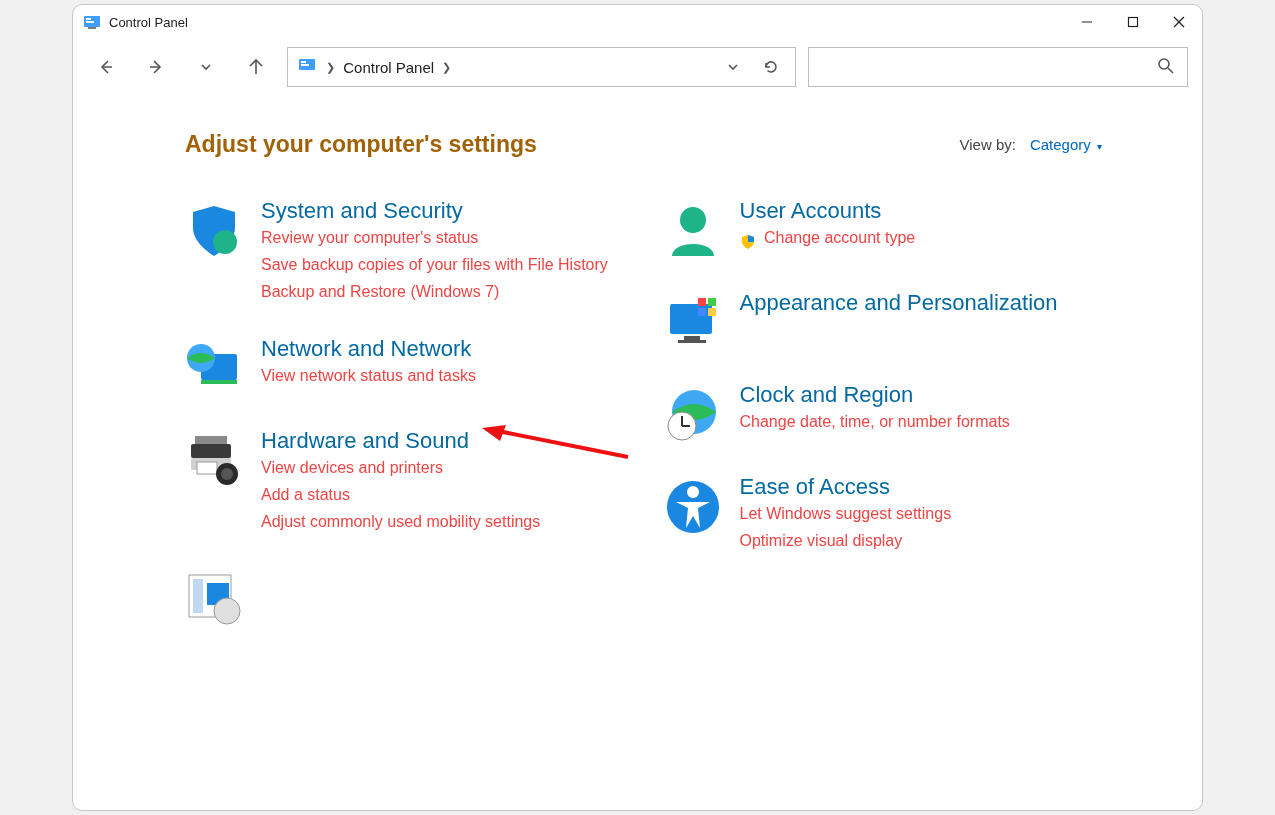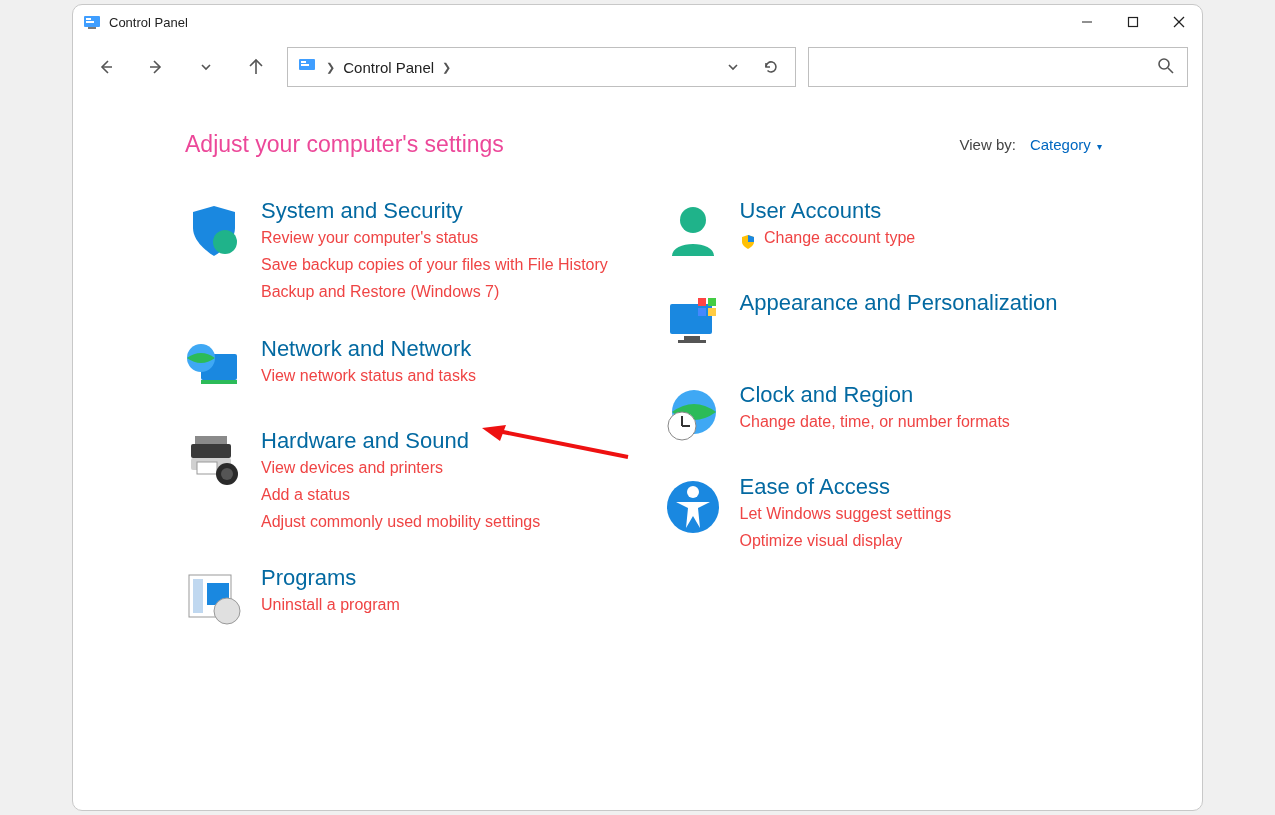--- a/index.html
+++ b/index.html
@@ -70,21 +70,21 @@
 .searchbox .sicon { width:20px; height:20px; }
 .content {
   flex:1;
   padding: 30px 100px 20px 112px;
   position: relative;
 }
 .heading-row {
   display:flex; justify-content:space-between; align-items:center;
   margin-bottom: 40px;
 }
-.heading { color:#ec4899; font-size:23px; font-weight:400; }
+.heading { color:#a16207; font-size:23px; font-weight:700; }
 .viewby { font-size:15px; color:#444; display:flex; align-items:center; gap:14px; }
 .viewby .link { color:#0067c0; }
 .viewby .caret { font-size:10px; color:#0067c0; margin-left:2px; }
 .cols { display:flex; gap: 40px; }
 .col { flex:1; }
 .category { display:flex; gap:18px; margin-bottom: 30px; }
 .caticon { width:58px; height:58px; flex-shrink:0; margin-top:4px; }
 .cattext .catname { color:#0369a1; font-size:22px; font-weight:400; margin-bottom:4px; }
 .cattext .sublink { display:block; color:#ef4444; font-size:16px; line-height:1.7; }
 .cattext .sublink .shield { display:inline-block; width:16px; height:16px; vertical-align:middle; margin-right:4px; }
@@ -257,24 +257,20 @@
 
         <div class="category">
           <span class="caticon">
             <svg viewBox="0 0 58 58">
                 <rect x="4" y="6" width="42" height="42" fill="#fff" stroke="#999"></rect>
                 <rect x="8" y="10" width="10" height="34" fill="#c0d8f0"></rect>
                 <rect x="22" y="14" width="22" height="22" fill="#1a88e0"></rect>
                 <circle cx="42" cy="42" r="13" fill="#e0e0e0" stroke="#999"></circle>
               </svg>
           </span>
-          <div class="cattext">
-            <a class="catname">Programs</a>
-            <a class="sublink">Uninstall a program</a>
-          </div>
         </div>
       </div>
 
       <div class="col">
 
         <div class="category">
           <span class="caticon">
             <svg viewBox="0 0 58 58">
                 <circle cx="29" cy="18" r="13" fill="#1fb38a"></circle>
                 <path d="M8 54 C8 38 50 38 50 54 Z" fill="#1fb38a"></path>

